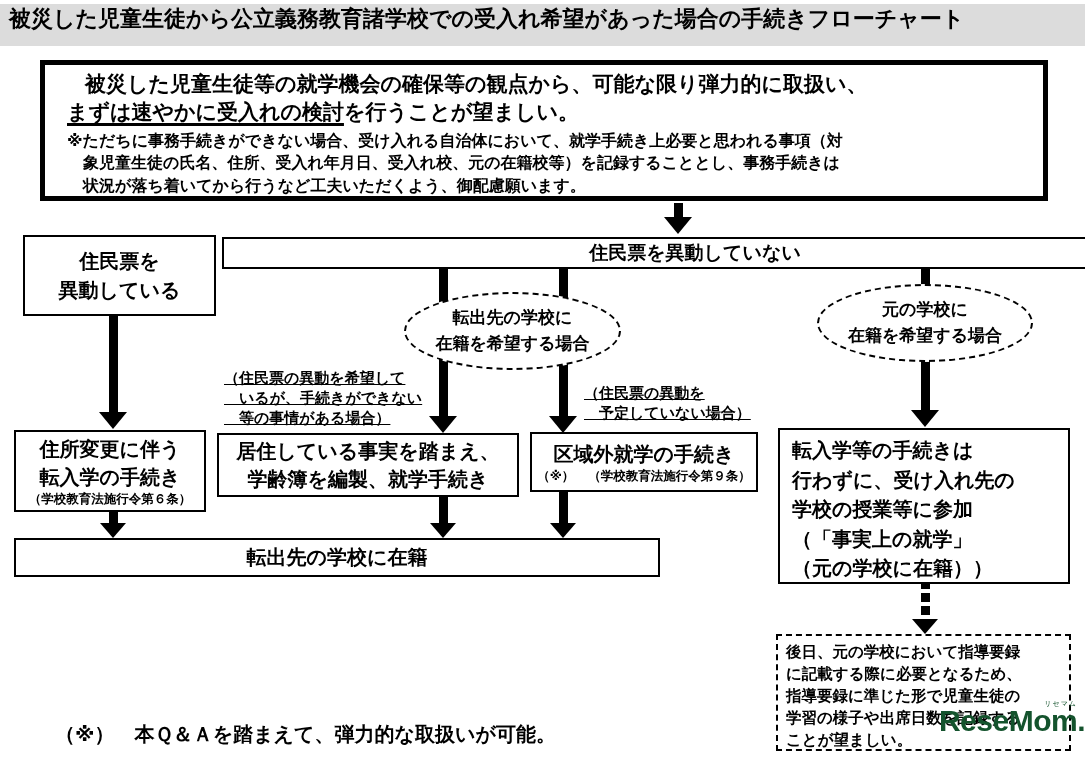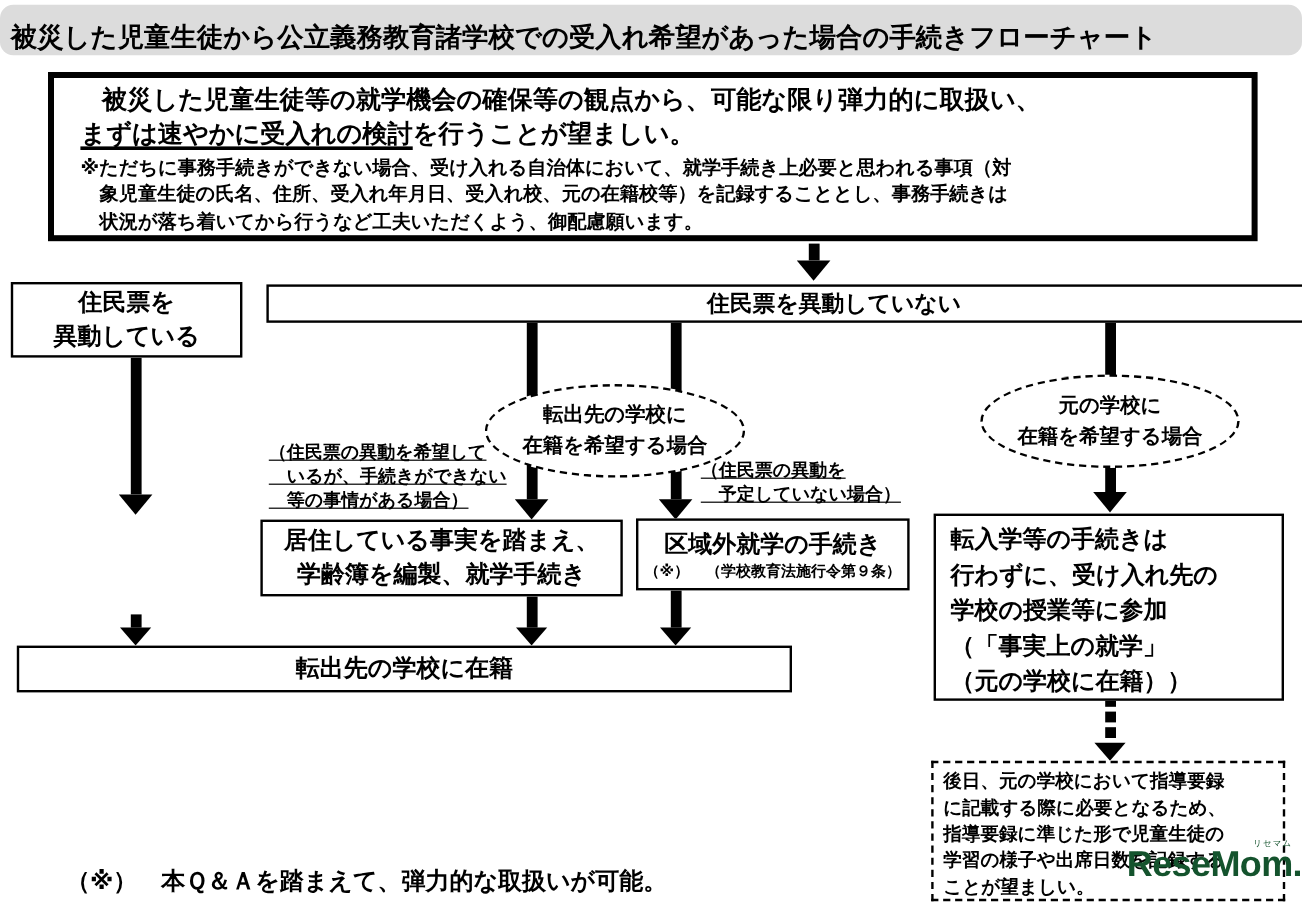--- a/index.html
+++ b/index.html
@@ -5,22 +5,22 @@
   html,body{margin:0;padding:0;background:#fff;}
   #canvas{
     position:relative;width:1085px;height:757px;background:#ffffff;
     font-family:"Liberation Sans","DejaVu Sans",sans-serif;color:#000;
     overflow:hidden;
   }
   .pre{white-space:pre-line;}
   
   .title-bar{
     position:absolute;left:0;top:4px;width:1085px;height:42px;background:#dcdcdc;
-    display:flex;align-items:flex-end;padding-left:9px;box-sizing:border-box;
-    font-size:22px;font-weight:700;letter-spacing:0px;z-index:2;border-radius:11px;
+    display:flex;align-items:flex-start;padding-left:9px;box-sizing:border-box;
+    font-size:22px;font-weight:700;letter-spacing:0px;z-index:2;
   }
   
   .guidance-box{
     position:absolute;left:40px;top:60px;width:1008px;height:141px;background:#fff;
     border:5px solid #000;box-sizing:border-box;padding:5px 14px 4px 22px;z-index:2;
   }
   .g-line{font-size:21px;font-weight:700;line-height:1.35;}
   .g-line1{text-indent:18px;}
   .g-note{font-size:16px;font-weight:600;line-height:1.42;margin-top:3px;}
   .u{ text-decoration:underline;text-decoration-thickness:2.5px;text-underline-offset:4px;}
@@ -30,21 +30,21 @@
     display:flex;flex-direction:column;align-items:center;justify-content:center;
     text-align:center;z-index:2;
   }
   .node-main{font-size:20px;font-weight:600;line-height:1.42;}
   .node-sub{font-size:12.5px;font-weight:600;line-height:1.2;margin-top:1px;}
   .subrow{display:flex;gap:14px;justify-content:center;}
   
   .ellipse{
     position:absolute;background:#fff;border:2px dashed #000;border-radius:50%;
     display:flex;align-items:center;justify-content:center;text-align:center;
-    font-size:17px;font-weight:600;line-height:1.55;z-index:2;box-sizing:border-box;margin-top:28px;
+    font-size:17px;font-weight:600;line-height:1.55;z-index:2;box-sizing:border-box;
   }
   
   .annot{
     position:absolute;font-size:15px;font-weight:600;line-height:1.32;text-align:left;z-index:2;text-decoration:underline;
   }
   
   .dashed-box{
     position:absolute;left:776px;top:634px;width:295px;height:117px;background:#fff;
     border:2px dashed #000;box-sizing:border-box;padding:5px 8px;text-align:left;
     font-size:15.5px;font-weight:600;line-height:1.42;z-index:2;
@@ -59,21 +59,21 @@
   .a2{left:99px;top:298px;height:131px;}
   .a3{left:429px;top:268px;height:165px;}
   .a4{left:549px;top:268px;height:165px;}
   .a5{left:911px;top:268px;height:159px;}
   .a6{left:99px;top:512px;height:26px;}
   .a7{left:429px;top:497px;height:41px;}
   .a8{left:549px;top:492px;height:46px;}
   .dotted-arrow{position:absolute;left:911px;top:580px;width:28px;display:flex;flex-direction:column;align-items:center;z-index:1;}
   .dotted-arrow .dot{width:9px;height:9px;background:#000;margin-bottom:4px;}
   
-  .n-resident-moved{left:9px;top:235px;width:193px;height:63px;}
+  .n-resident-moved{left:23px;top:235px;width:193px;height:81px;}
   .n-resident-not-moved{left:222px;top:237px;width:946px;height:32px;font-size:19px;font-weight:600;}
   .e-transfer{left:404px;top:292px;width:217px;height:78px;}
   .e-original{left:817px;top:284px;width:216px;height:78px;}
   .an-left{left:224px;top:368px;width:210px;}
   .an-right{left:584px;top:383px;width:180px;}
   .n-transfer-proc{left:14px;top:430px;width:192px;height:82px;}
   .n-residence-fact{left:217px;top:433px;width:302px;height:64px;}
   .n-outside-district{left:530px;top:432px;width:228px;height:60px;}
   .n-defacto{left:778px;top:428px;width:292px;height:156px;justify-content:flex-start;align-items:flex-start;text-align:left;padding:6px 4px 0 12px;}
   .n-defacto .node-main{line-height:1.48;}
@@ -147,20 +147,25 @@
 在籍を希望する場合</div>
   <div class="ellipse e-original pre">元の学校に
 在籍を希望する場合</div>
 
   <div class="annot an-left pre">（住民票の異動を希望して
 　いるが、手続きができない
 　等の事情がある場合）</div>
   <div class="annot an-right pre">（住民票の異動を
 　予定していない場合）</div>
 
+  <div class="box n-transfer-proc">
+    <div class="node-main pre">住所変更に伴う
+転入学の手続き</div>
+    <div class="node-sub">（学校教育法施行令第６条）</div>
+  </div>
   <div class="box n-residence-fact node-main pre">居住している事実を踏まえ、
 学齢簿を編製、就学手続き</div>
   <div class="box n-outside-district">
     <div class="node-main">区域外就学の手続き</div>
     <div class="node-sub subrow">
       <span>（※）</span>
       <span>（学校教育法施行令第９条）</span>
     </div>
   </div>
   <div class="box n-defacto">

